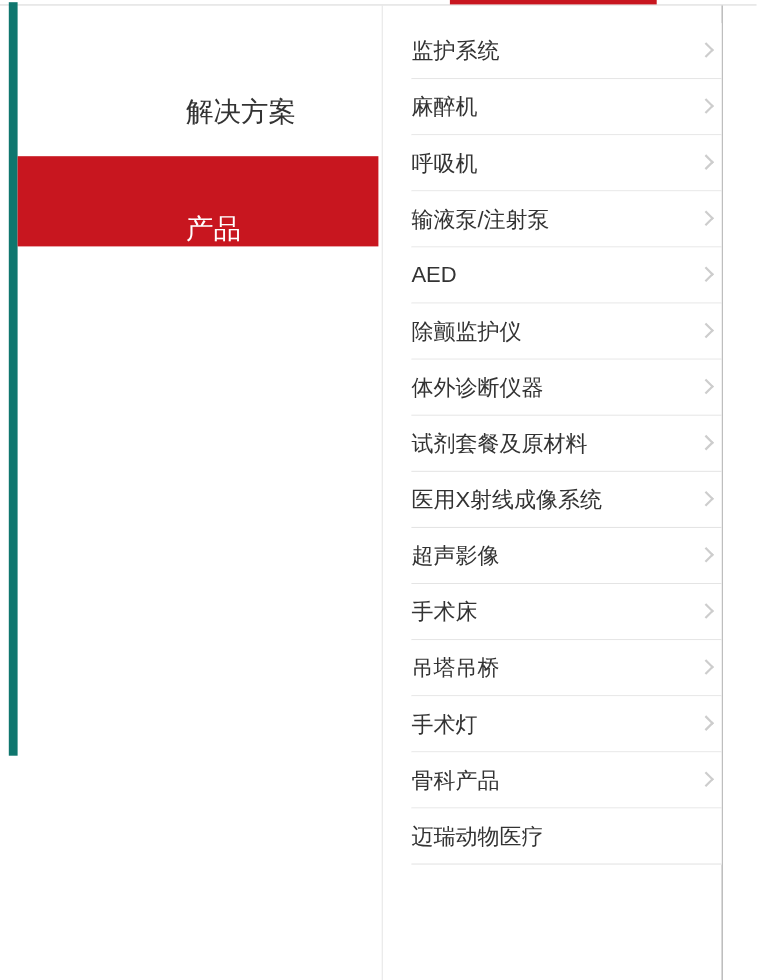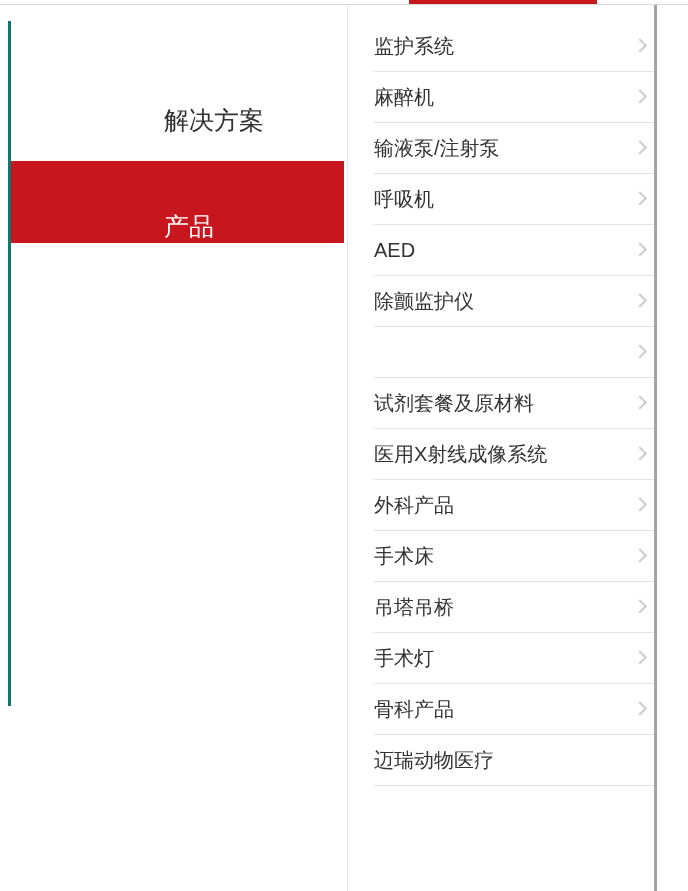--- a/index.html
+++ b/index.html
@@ -25,23 +25,23 @@
   
   .top-indicator{
     position:absolute;
     top:0;left:409px;
     width:188px;height:4px;
     background:var(--accent-red,#c8161f);
   }
   
   .left-menu{
     position:absolute;
-    left:8px;top:21px;
+    left:8px;top:2px;
     width:336px;height:685px;
-    border-left:3px solid #0f766e;
+    border-left:8px solid #0f766e;
     box-sizing:border-box;
   }
   .left-item{
     height:82px;
     display:flex;
     align-items:center;
     padding-left:153px;
     font-size:25px;
     color:var(--text-dark,#333333);
     cursor:pointer;
@@ -55,21 +55,21 @@
     color:var(--active-item-text,#ffffff);
     font-weight:normal;
     align-items:flex-end;
   }
   
   .right-panel{
     position:absolute;
     left:347px;top:5px;
     width:310px;height:886px;
     border-left:1px solid #e6e6e6;
-    border-right:3px solid #a3a3a3;
+    border-right:1px solid #a3a3a3;
     box-sizing:border-box;
     padding-top:16px;
   }
   .menu-row{
     position:relative;
     height:51px;
     margin-left:26px;
     display:flex;
     align-items:center;
     border-bottom:1px solid var(--divider,#e4e4e4);
@@ -112,48 +112,49 @@
   <div class="right-panel">
     <div class="menu-row">
       <span class="row-label">监护系统</span>
       <span class="chevron"></span>
     </div>
     <div class="menu-row">
       <span class="row-label">麻醉机</span>
       <span class="chevron"></span>
     </div>
     <div class="menu-row">
-      <span class="row-label">输液泵/注射泵</span>
+      <span class="row-label">呼吸机</span>
       <span class="chevron"></span>
     </div>
     <div class="menu-row">
-      <span class="row-label">呼吸机</span>
+      <span class="row-label">输液泵/注射泵</span>
       <span class="chevron"></span>
     </div>
     <div class="menu-row">
       <span class="row-label">AED</span>
       <span class="chevron"></span>
     </div>
     <div class="menu-row">
       <span class="row-label">除颤监护仪</span>
       <span class="chevron"></span>
     </div>
     <div class="menu-row">
+      <span class="row-label">体外诊断仪器</span>
       <span class="chevron"></span>
     </div>
     <div class="menu-row">
       <span class="row-label">试剂套餐及原材料</span>
       <span class="chevron"></span>
     </div>
     <div class="menu-row">
       <span class="row-label">医用X射线成像系统</span>
       <span class="chevron"></span>
     </div>
     <div class="menu-row">
-      <span class="row-label">外科产品</span>
+      <span class="row-label">超声影像</span>
       <span class="chevron"></span>
     </div>
     <div class="menu-row">
       <span class="row-label">手术床</span>
       <span class="chevron"></span>
     </div>
     <div class="menu-row">
       <span class="row-label">吊塔吊桥</span>
       <span class="chevron"></span>
     </div>

